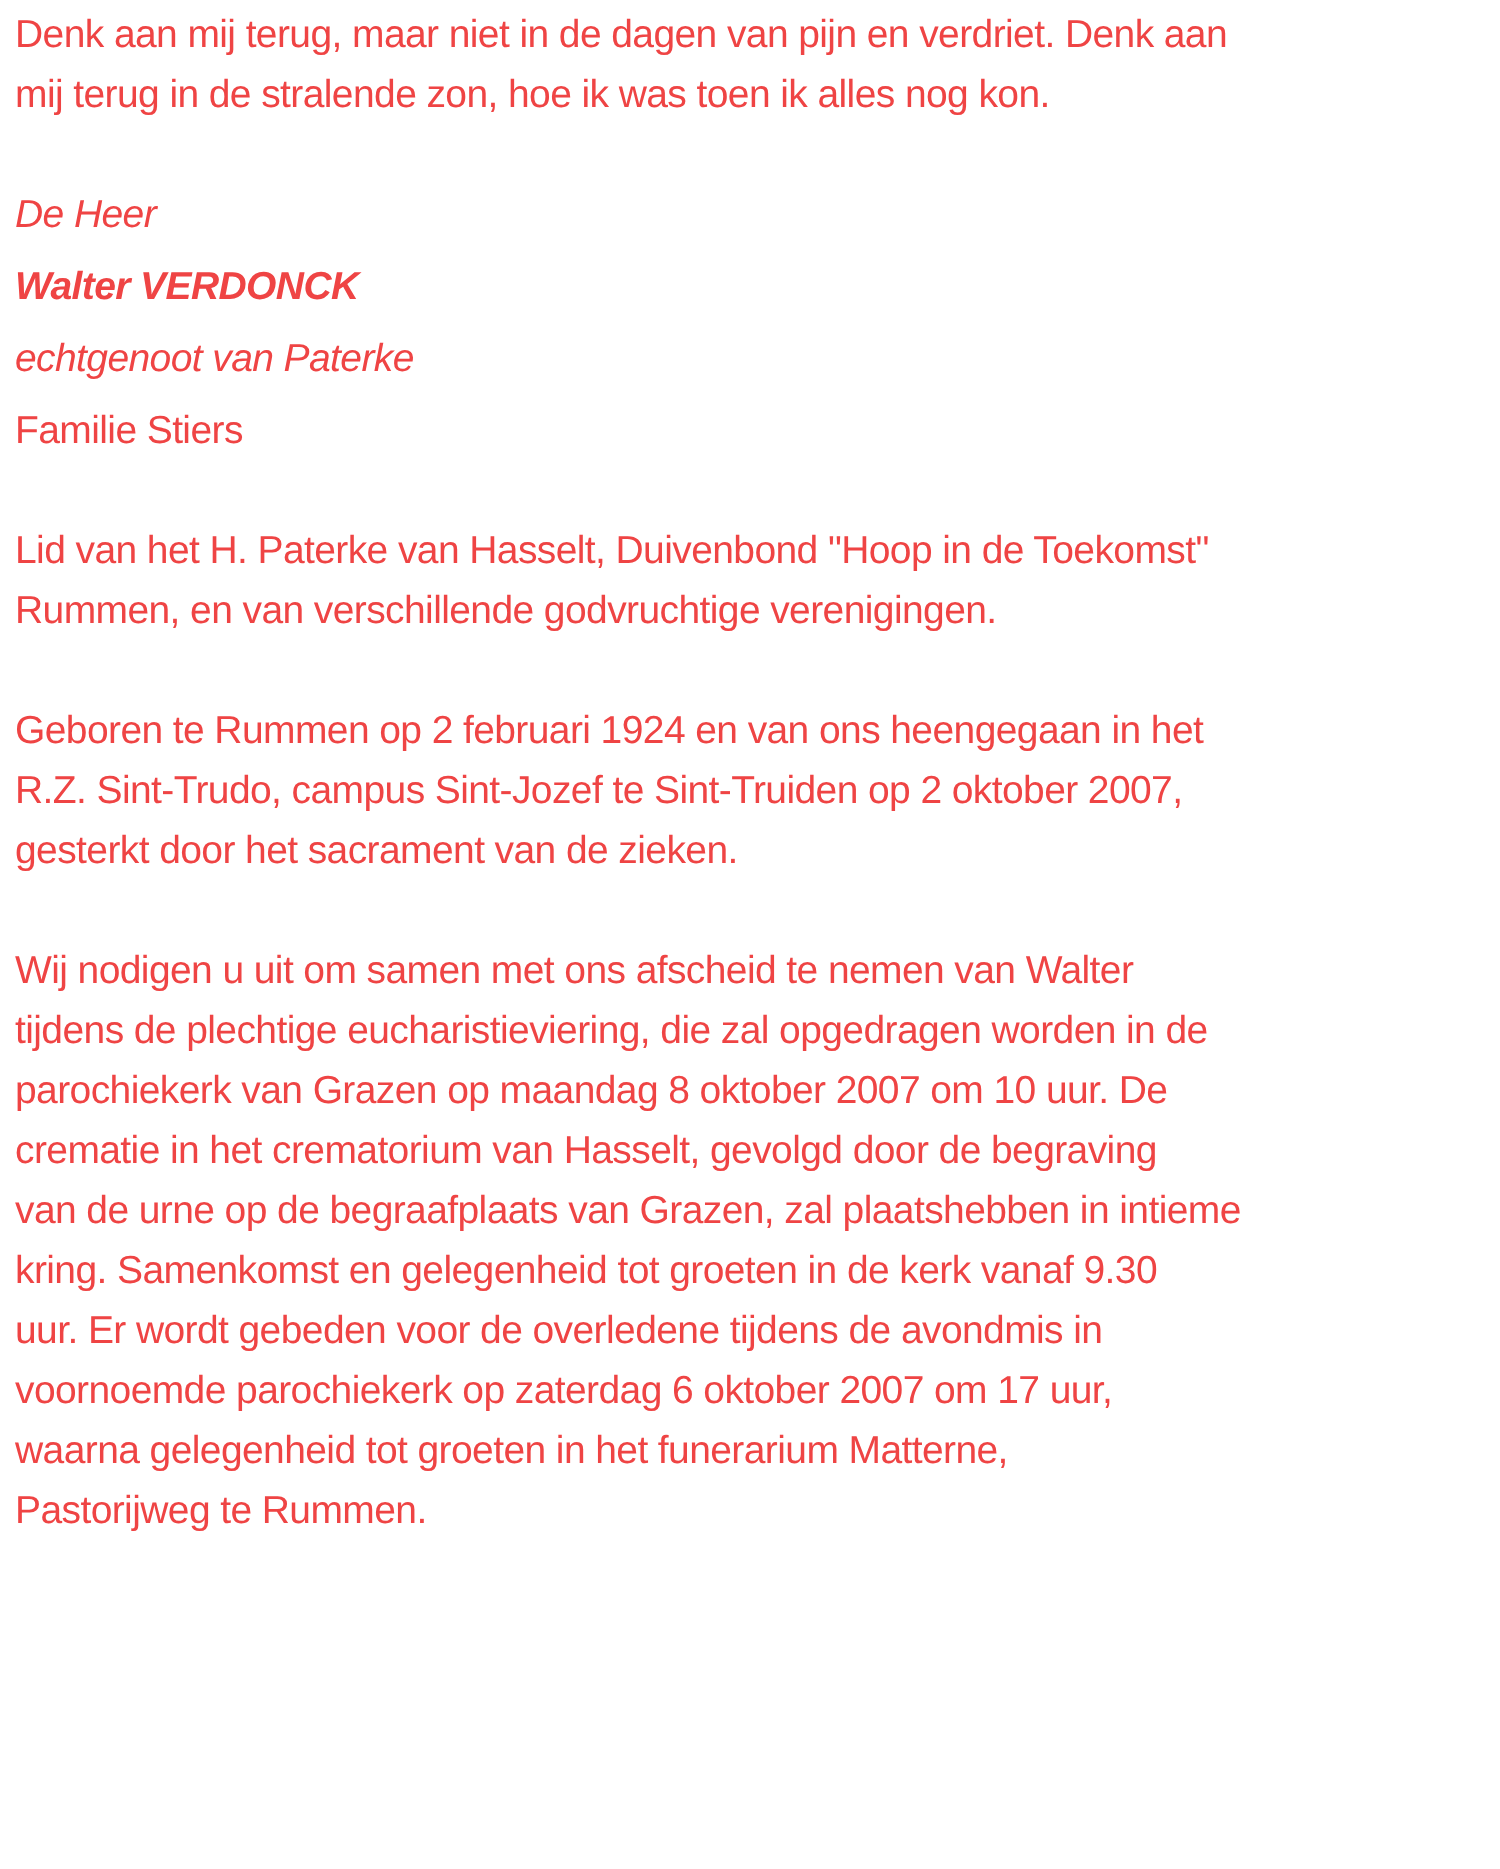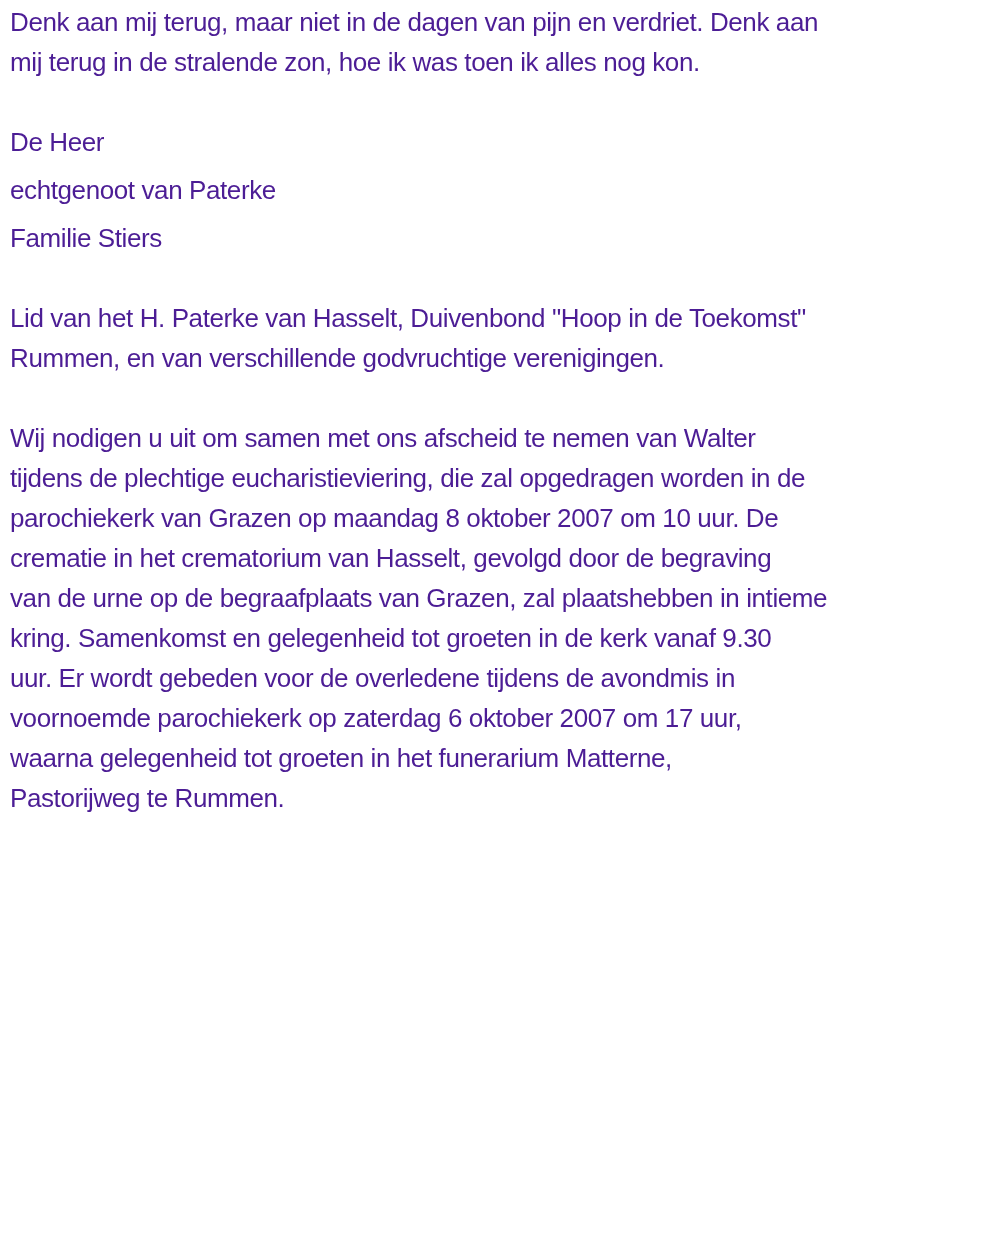--- a/index.html
+++ b/index.html
@@ -9,53 +9,58 @@
   }
   .obituary {
     box-sizing: border-box;
     width: 1000px;
     min-height: 1246px;
     padding: 2px 10px 20px 10px;
     font-family: "Liberation Sans", "DejaVu Sans", sans-serif;
     font-size: 26px;
     line-height: 40px;
     letter-spacing: -0.4px;
-    color: #4c1d95;
+    color: #ef4444;
   }
   .para {
     margin: 0 0 40px 0;
     white-space: pre-line; 
   }
   .para.tight {
     margin-bottom: 8px;
+    font-style: italic;
   }
   .para.bold {
     font-weight: 700;
   }
   .para.last {
     margin-bottom: 0;
   }
 </style>
 </head>
 <body>
 
 <main class="obituary">
   <p class="para">Denk aan mij terug, maar niet in de dagen van pijn en verdriet. Denk aan
 mij terug in de stralende zon, hoe ik was toen ik alles nog kon.</p>
 
   <p class="para tight">De Heer</p>
 
+  <p class="para tight bold">Walter VERDONCK</p>
 
   <p class="para tight">echtgenoot van Paterke</p>
 
   <p class="para">Familie Stiers</p>
 
   <p class="para">Lid van het H. Paterke van Hasselt, Duivenbond "Hoop in de Toekomst"
 Rummen, en van verschillende godvruchtige verenigingen.</p>
 
+  <p class="para">Geboren te Rummen op 2 februari 1924 en van ons heengegaan in het
+R.Z. Sint-Trudo, campus Sint-Jozef te Sint-Truiden op 2 oktober 2007,
+gesterkt door het sacrament van de zieken.</p>
 
   <p class="para">Wij nodigen u uit om samen met ons afscheid te nemen van Walter
 tijdens de plechtige eucharistieviering, die zal opgedragen worden in de
 parochiekerk van Grazen op maandag 8 oktober 2007 om 10 uur. De
 crematie in het crematorium van Hasselt, gevolgd door de begraving
 van de urne op de begraafplaats van Grazen, zal plaatshebben in intieme
 kring. Samenkomst en gelegenheid tot groeten in de kerk vanaf 9.30
 uur. Er wordt gebeden voor de overledene tijdens de avondmis in
 voornoemde parochiekerk op zaterdag 6 oktober 2007 om 17 uur,
 waarna gelegenheid tot groeten in het funerarium Matterne,

